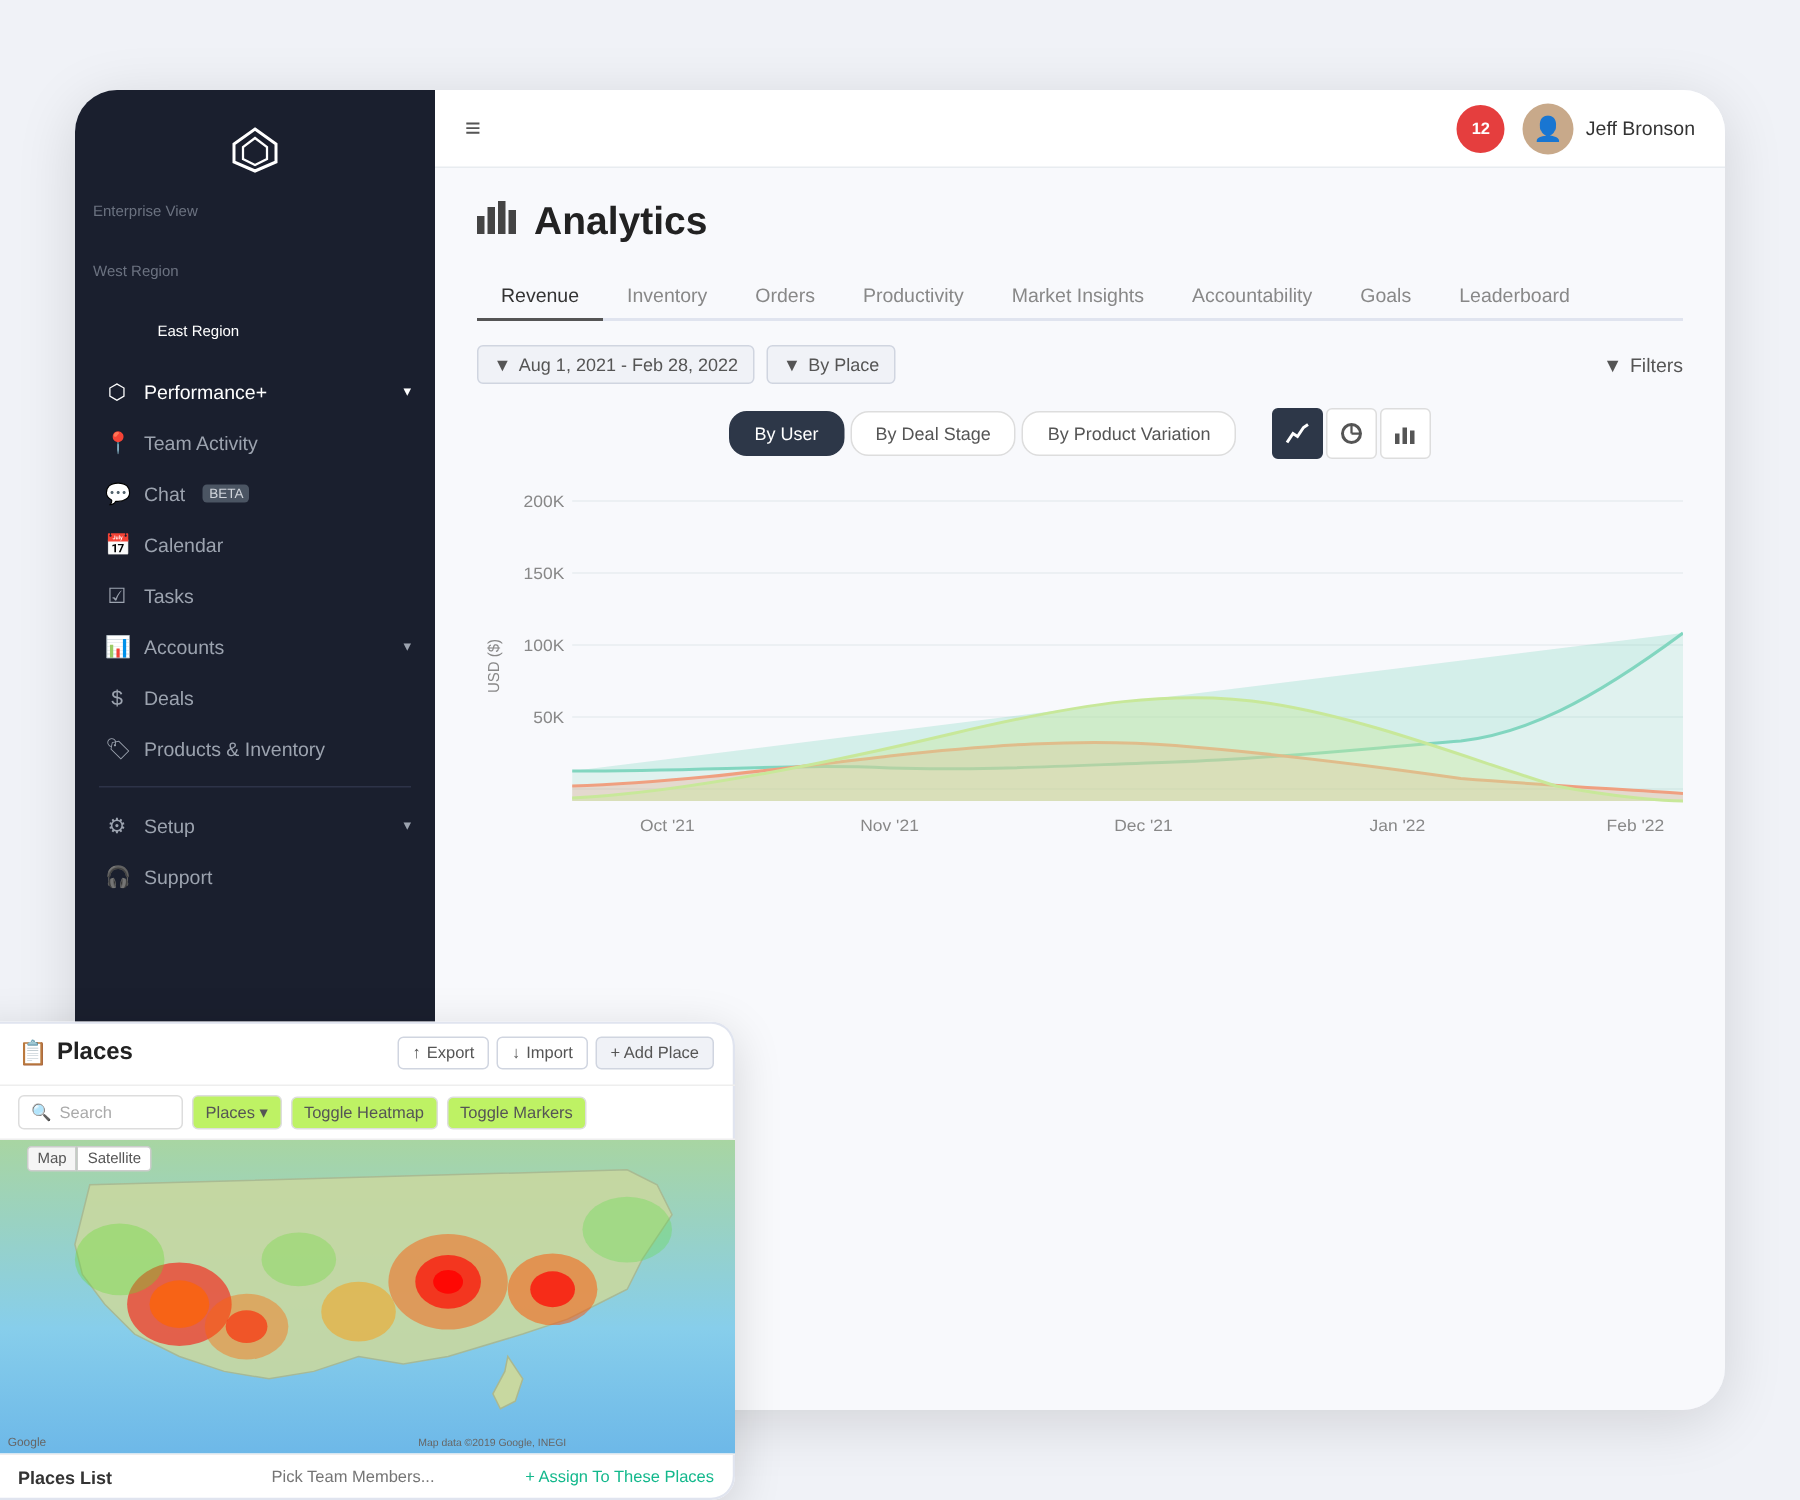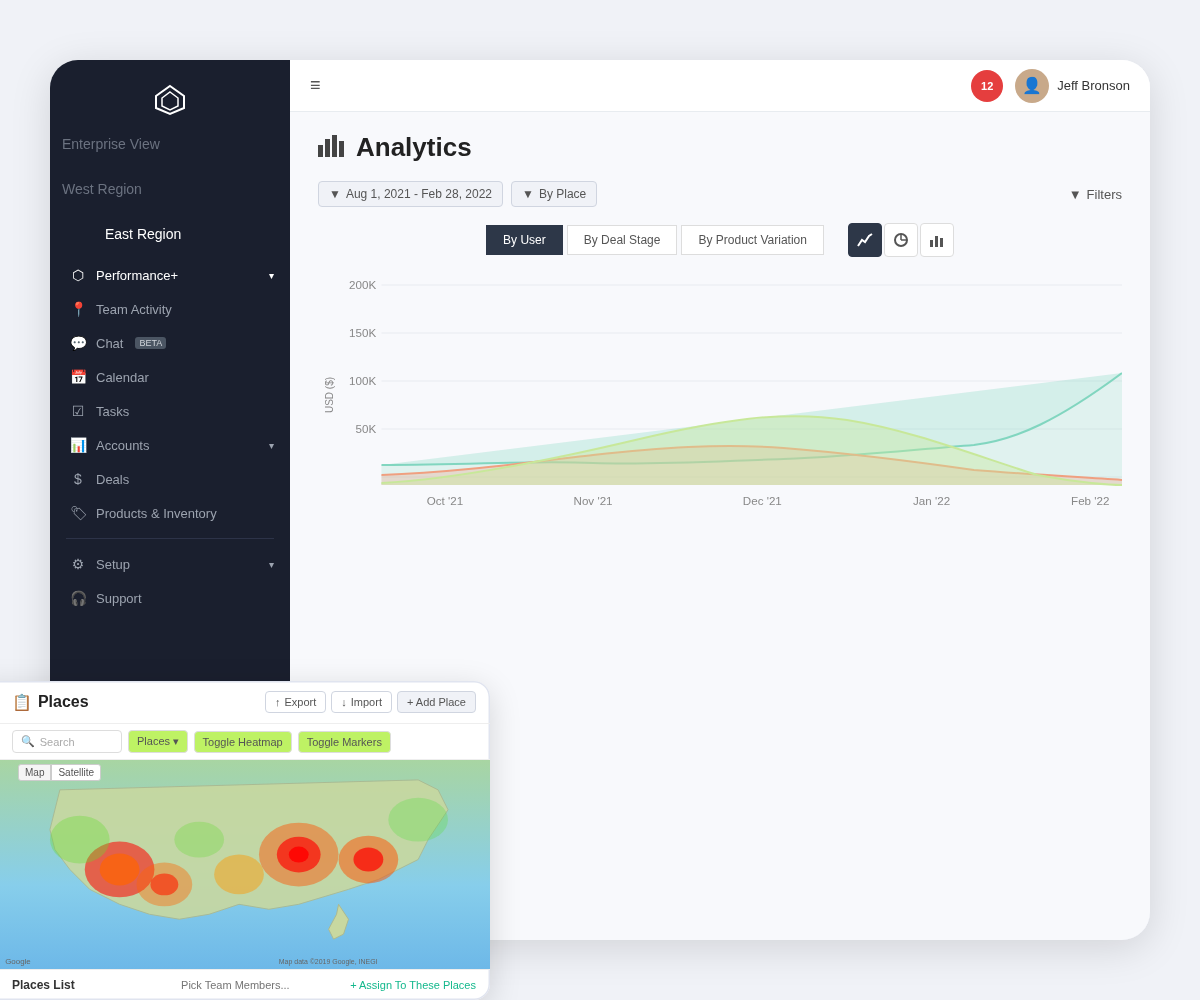--- a/index.html
+++ b/index.html
@@ -56,21 +56,21 @@
 
     .sidebar-region-labels {
       display: flex;
       flex-direction: column;
       padding-left: 12px;
       gap: 28px;
       margin-bottom: 8px;
     }
 
     .sidebar-region {
-      font-size: 14px;
+      font-size: 10px;
       color: #6b7280;
       line-height: 1.2;
     }
 
     .sidebar-region.active {
       color: #fff;
       padding-left: 43px;
     }
 
     .sidebar-nav {
@@ -276,21 +276,21 @@
       display: flex;
       align-items: center;
       justify-content: center;
       gap: 4px;
       margin-bottom: 8px;
     }
 
     .chart-ctrl-btn {
       padding: 7px 16px;
       font-size: 12px;
-      border-radius: 0;
+      border-radius: 12px;
       cursor: pointer;
       border: 1px solid #ddd;
       background: #fff;
       color: #555;
     }
 
     .chart-ctrl-btn.active {
       background: #2d3748;
       color: #fff;
       border-color: #2d3748;
@@ -588,20 +588,30 @@
             <svg width="28" height="24" viewBox="0 0 28 24" fill="none">
               <rect x="0" y="12" width="5" height="12" fill="#444"></rect>
               <rect x="7" y="6" width="5" height="18" fill="#444"></rect>
               <rect x="14" y="2" width="5" height="22" fill="#444"></rect>
               <rect x="21" y="8" width="5" height="16" fill="#444"></rect>
             </svg>
           </span>
           <h1>Analytics</h1>
         </div>
 
+        <div class="analytics-tabs">
+          <div class="tab-item active">Revenue</div>
+          <div class="tab-item">Inventory</div>
+          <div class="tab-item">Orders</div>
+          <div class="tab-item">Productivity</div>
+          <div class="tab-item">Market Insights</div>
+          <div class="tab-item">Accountability</div>
+          <div class="tab-item">Goals</div>
+          <div class="tab-item">Leaderboard</div>
+        </div>
 
         <div class="filter-row">
           <div class="filter-chip">
             <span>▼</span>
             <span>Aug 1, 2021 - Feb 28, 2022</span>
           </div>
           <div class="filter-chip">
             <span>▼</span>
             <span>By Place</span>
           </div>

